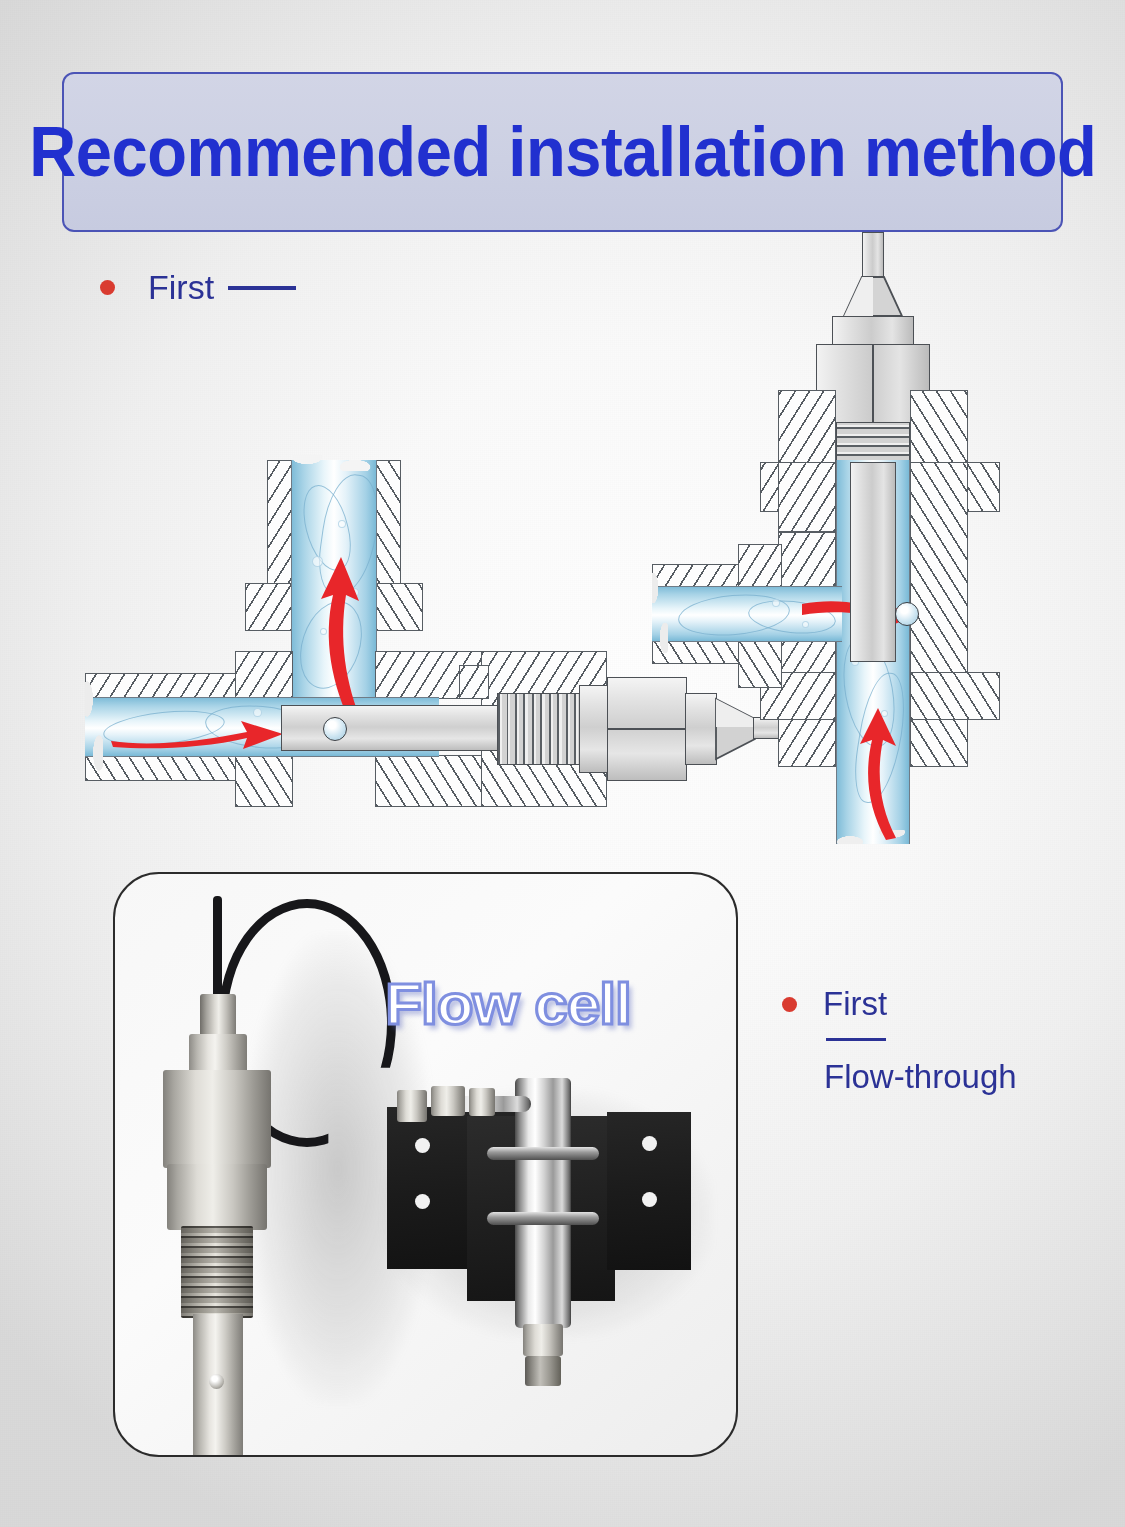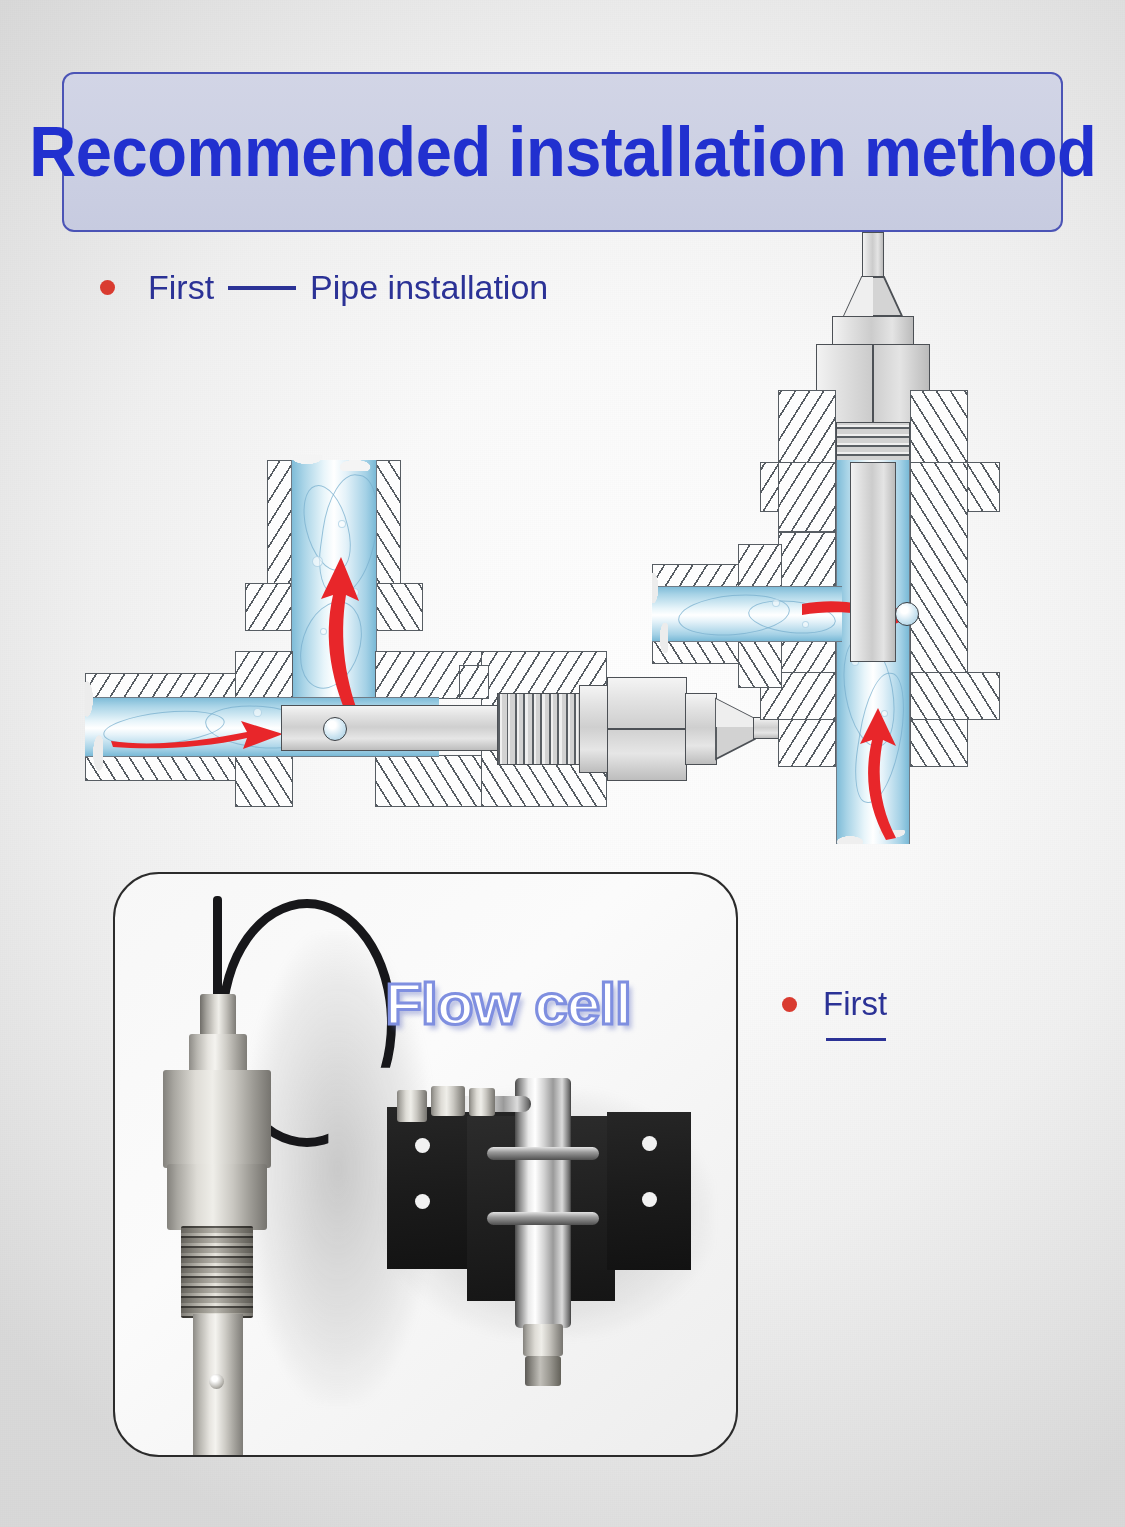--- a/index.html
+++ b/index.html
@@ -258,21 +258,20 @@
 <body>
 
 <div class="title-box">
   <div class="title-text">Recommended installation method</div>
 </div>
 
 <div class="bullet-row head-first">
   <span class="bullet-dot"></span>
   <span class="label">First</span>
   <span class="emdash"></span>
-  <span class="label" style="margin-left:0">Pipe installation</span>
 </div>
 
 <div class="diagram" style="left:85px; top:455px; width:660px; height:370px;">
 
   <div class="metal" style="left:182px; top:5px; width:26px; height:165px;"></div>
   <div class="metal flip" style="left:290px; top:5px; width:26px; height:165px;"></div>
 
   <div class="metal" style="left:160px; top:128px; width:48px; height:48px;"></div>
   <div class="metal flip" style="left:290px; top:128px; width:48px; height:48px;"></div>
 
@@ -453,13 +452,14 @@
 </div>
 
 <div class="flowcell-title">Flow cell</div>
 
 <div class="bullet-row head-second">
   <span class="bullet-dot"></span>
   <span class="label">First</span>
 </div>
 <div class="second-underline"></div>
 <div class="second-sub">
+  <div>Flow-through</div>
 </div>
 
 </body></html>

